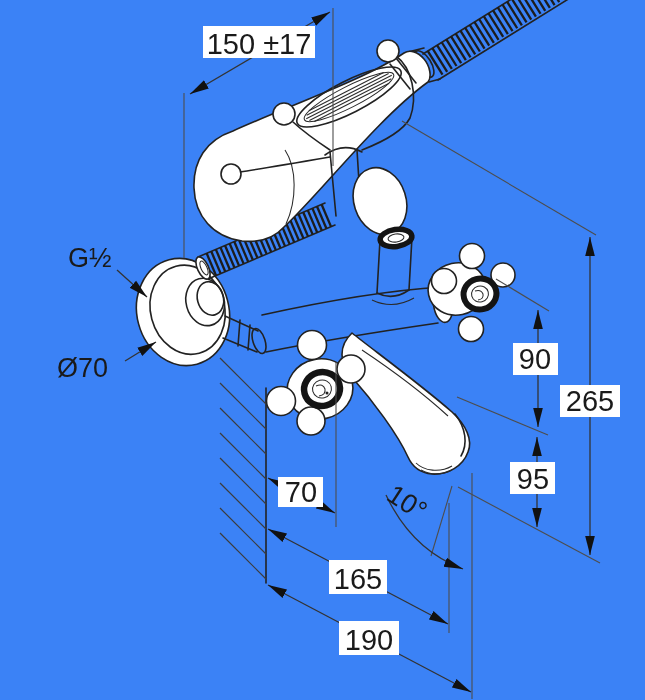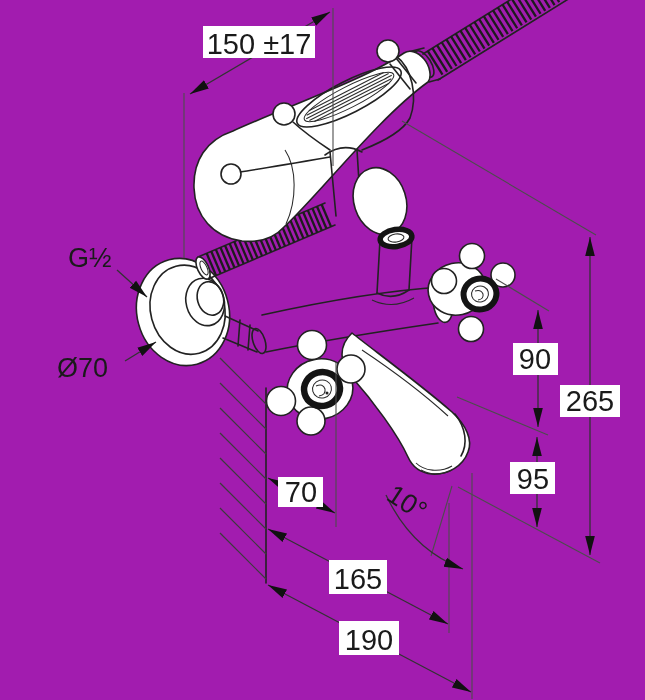--- a/index.html
+++ b/index.html
@@ -1,16 +1,16 @@
 <!DOCTYPE html>
 <html><head>
 <meta charset="utf-8">
 <style>
   html,body{margin:0;padding:0;background:#ffffff;}
-  #stage{position:relative;width:645px;height:700px;background:#a21caf;overflow:hidden;
+  #stage{position:relative;width:645px;height:700px;background:#3b82f6;overflow:hidden;
          font-family:"Liberation Sans",sans-serif;}
   svg{display:block}
   text{fill:#1a1a1a;font-family:"Liberation Sans",sans-serif;}
   .dimtxt{font-size:29px;}
   .lbltxt{font-size:27px;}
   .angtxt{font-size:27px;}
   .ext{stroke:#4d4d4d;stroke-width:1.1;fill:none;}
   .dim{stroke:#333;stroke-width:1.3;fill:none;}
   .prod{stroke:#222;stroke-width:1.6;fill:none;stroke-linecap:round;stroke-linejoin:round;}
   .prodf{stroke:#222;stroke-width:1.6;fill:#fff;stroke-linecap:round;stroke-linejoin:round;}

